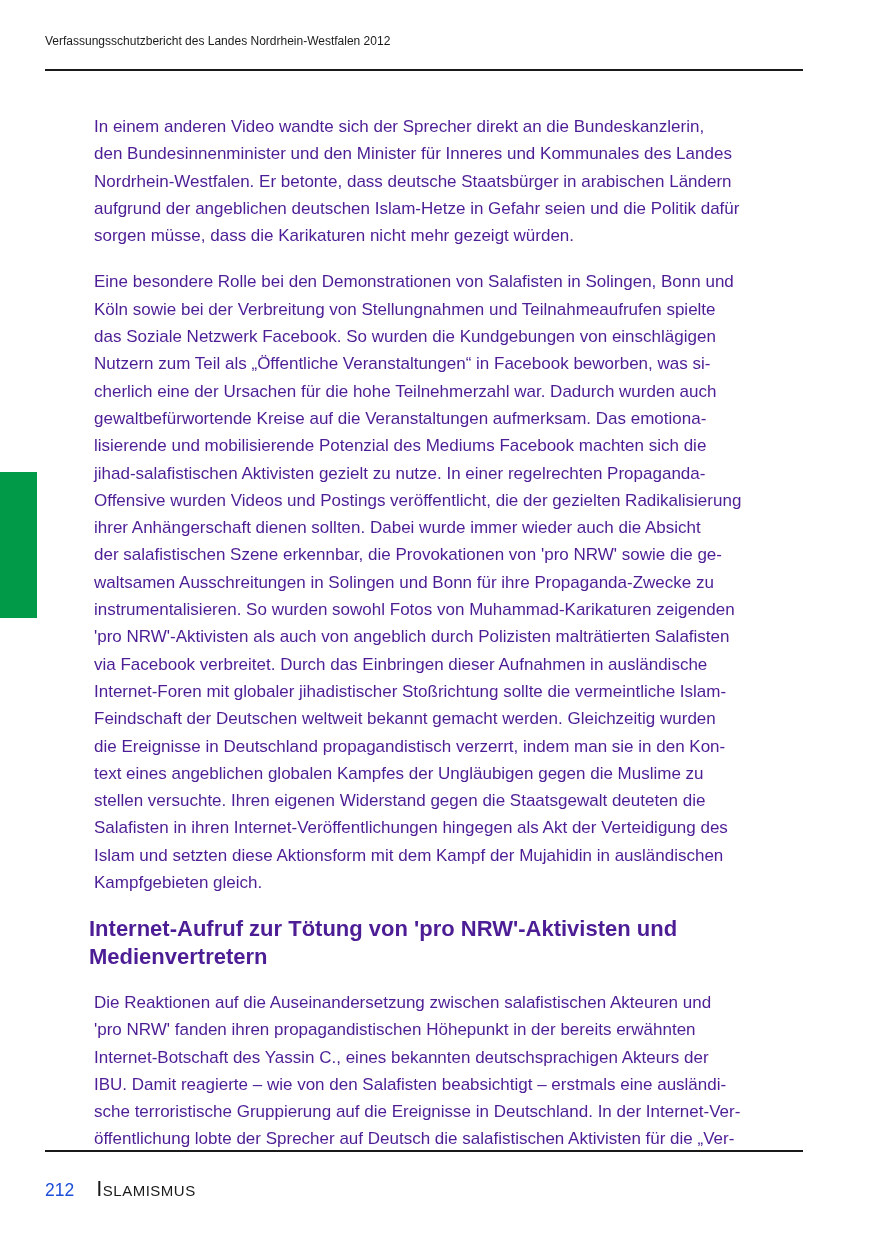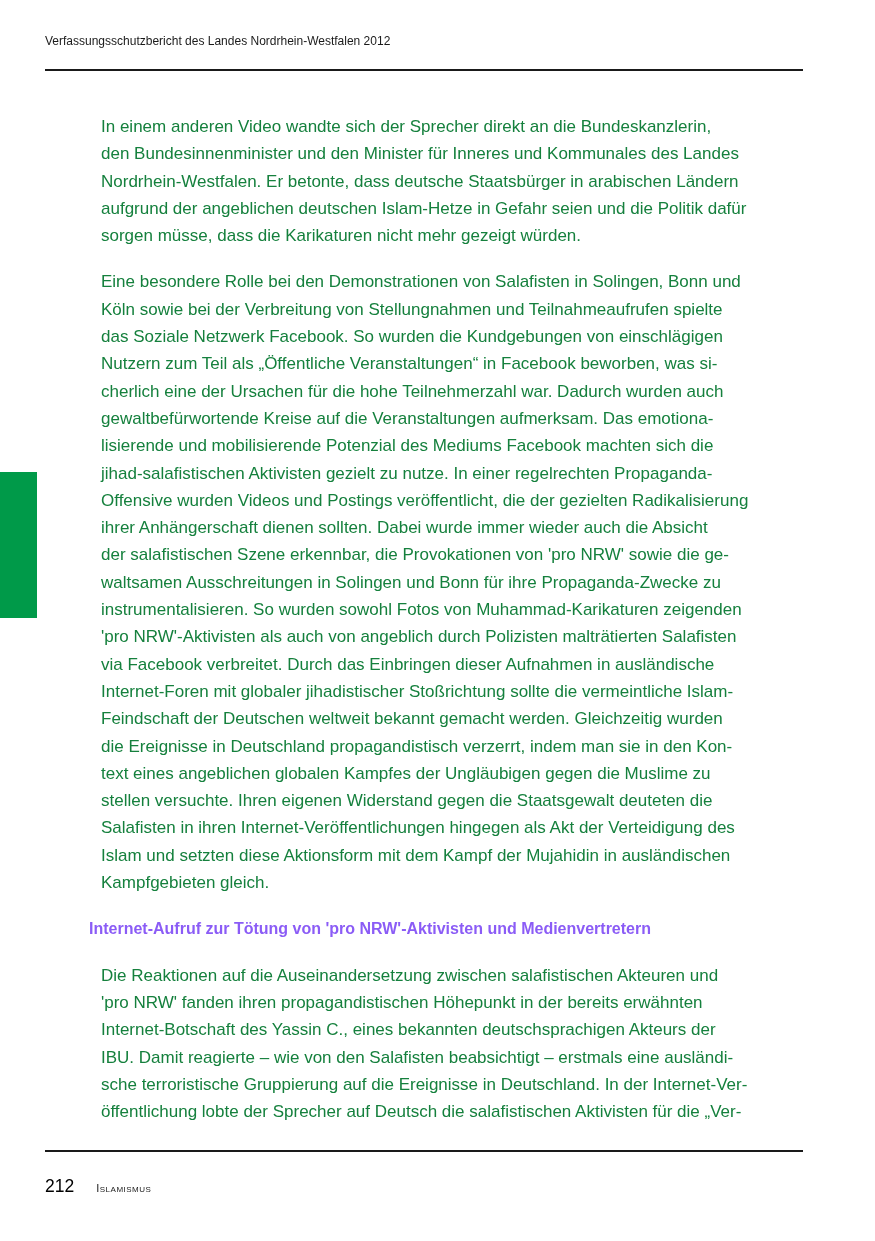--- a/index.html
+++ b/index.html
@@ -40,48 +40,48 @@
     height: 146px;
     background: #009a49;
   }
   .content {
     position: absolute;
     left: 89px;
     top: 113px;
     width: 716px;
   }
   .content p {
-    margin: 0 0 19px 12px;
+    margin: 0 0 19px 5px;
     font-size: 17px;
     line-height: 27.3px;
     white-space: pre-line;
-    color: #15803d;
+    color: #4c1d95;
   }
   .content h2 {
     margin: 0 0 19px 0;
-    font-size: 16px;
+    font-size: 22px;
     font-weight: bold;
     line-height: 27.3px;
     white-space: pre-line;
-    color: #8b5cf6;
+    color: #4c1d95;
   }
   .footer {
     position: absolute;
     left: 45px;
     top: 1176px;
     display: flex;
     align-items: baseline;
   }
   .page-number {
     font-size: 17.5px;
-    color: #000000;
+    color: #1d4ed8;
   }
   .chapter-label {
     margin-left: 22px;
-    font-size: 11px;
+    font-size: 22px;
     font-variant: small-caps;
     letter-spacing: 0.5px;
     color: #1a1a1a;
   }
 </style>
 </head>
 <body>
 
 <div class="running-header">Verfassungsschutzbericht des Landes Nordrhein-Westfalen 2012</div>
 

